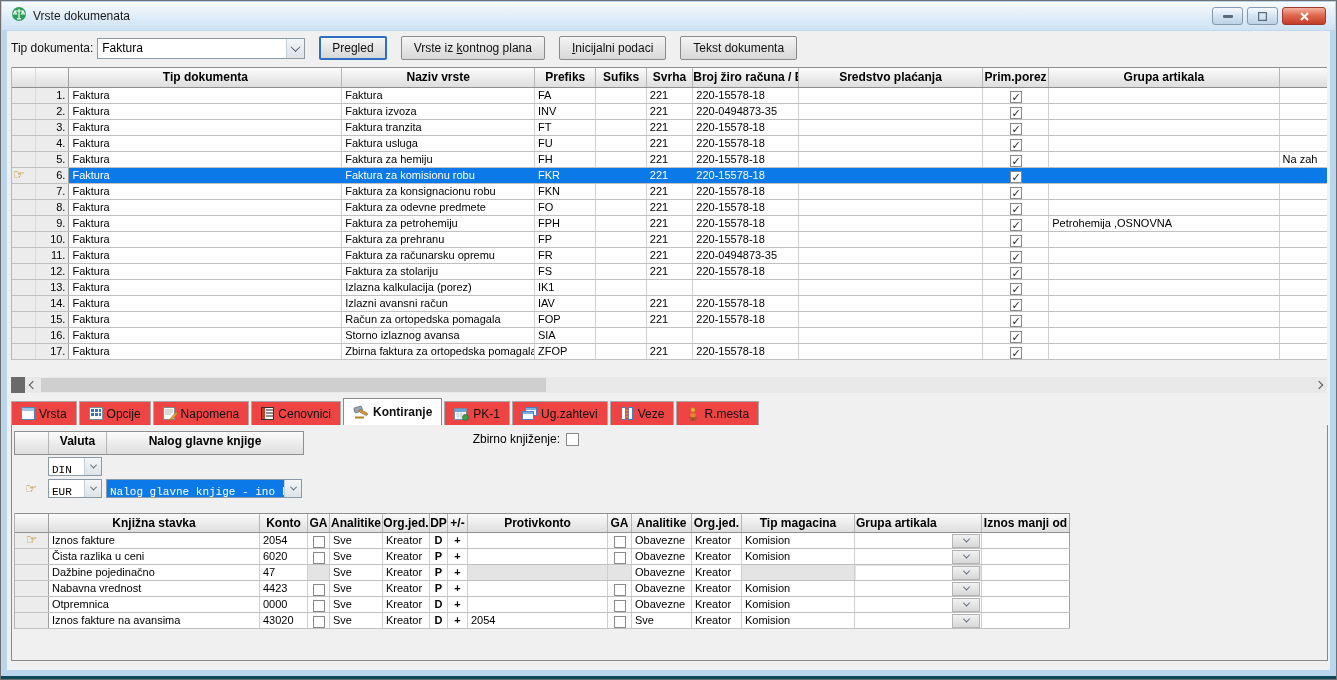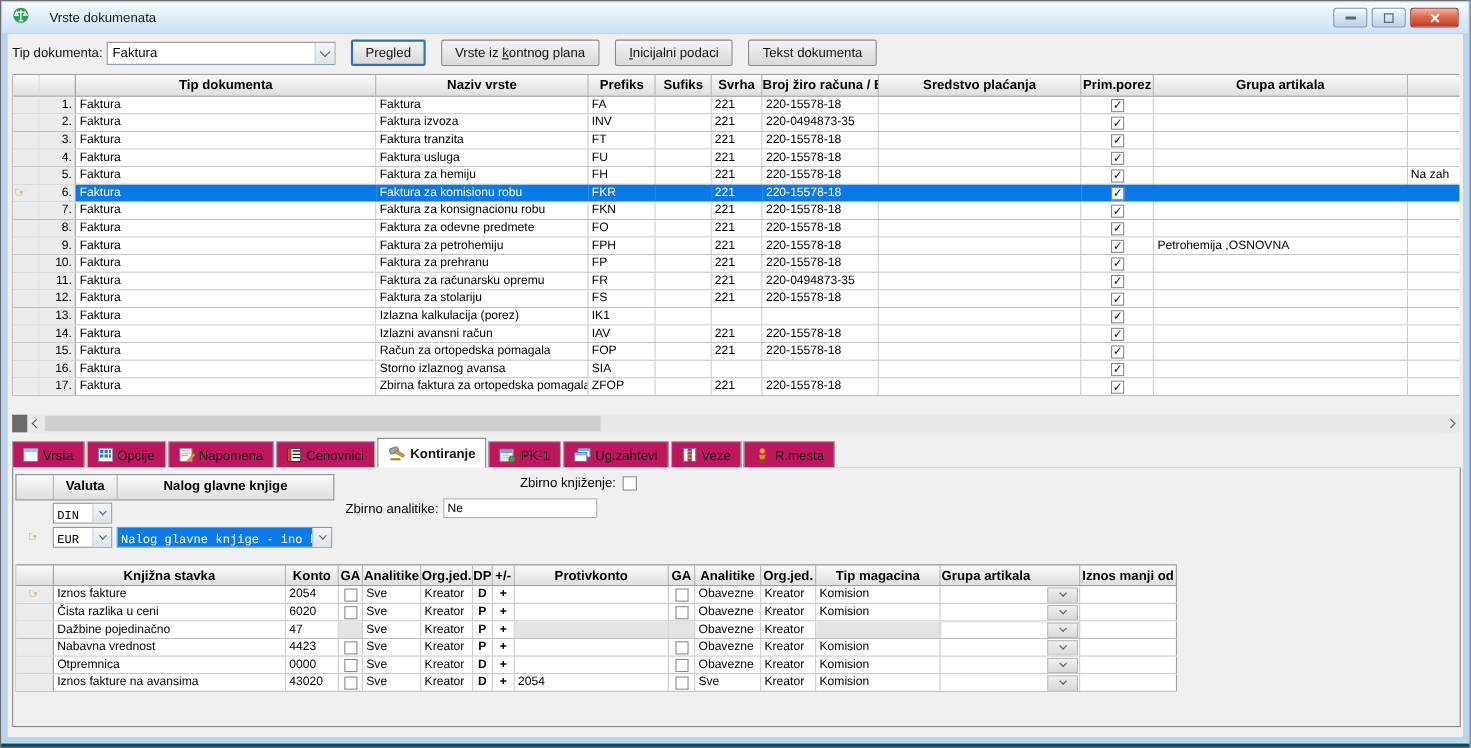--- a/index.html
+++ b/index.html
@@ -2,21 +2,21 @@
 <html><head>
 <meta charset="utf-8">
 <style>
   html,body{margin:0;padding:0;background:#9a9a9a;font-family:"Liberation Sans",sans-serif;}
   *{box-sizing:border-box;}
   .window{position:relative;width:1337px;height:680px;border:1px solid #6f6f6f;background:#b9d6ee;overflow:hidden;}
   
   .titlebar{position:absolute;left:1px;top:1px;right:1px;height:29px;
     background:linear-gradient(#f7fbfe,#dcebf8 60%,#cfe2f4);border-bottom:1px solid #c2d6ea;
     display:flex;align-items:center;padding-left:9px;}
-  .title-text{font-size:12px;color:#191919;margin-left:18px;}
+  .title-text{font-size:12px;color:#191919;margin-left:6px;}
   .winbtns{position:absolute;right:9px;top:5px;display:flex;gap:4px;}
   .wbtn{width:31px;height:18px;border:1px solid #8699ad;border-radius:3px;
     background:linear-gradient(#f6fafd,#d8e6f2 45%,#bdd2e6);display:flex;align-items:center;justify-content:center;
     font-size:10px;color:#2d3c4c;font-weight:bold;}
   .wbtn.close{width:44px;border-color:#9d3a30;background:linear-gradient(#f3b3a2,#e06a4f 45%,#c23d28);color:#fff;}
   
   .content{position:absolute;left:6px;right:6px;top:30px;bottom:9px;background:#f0f0f0;overflow:hidden;}
   .frame-bottom{position:absolute;left:0;right:0;bottom:0;height:3px;background:#0c4a58;}
   
   .toolbar{position:absolute;left:4px;top:3px;height:28px;display:flex;align-items:center;font-size:12px;}
@@ -56,21 +56,21 @@
   .hs-split{width:14px;height:16px;background:#6a6a6a;}
   .hs-arrow{width:16px;height:16px;display:flex;align-items:center;justify-content:center;background:#e9e9e9;}
   .arrow-l{width:6px;height:6px;border-left:1.5px solid #555;border-bottom:1.5px solid #555;transform:rotate(45deg);}
   .arrow-r{width:6px;height:6px;border-right:1.5px solid #555;border-top:1.5px solid #555;transform:rotate(45deg);}
   .hs-thumb{width:505px;height:14px;background:#cfcfcf;}
   .hs-track{flex:1;} .hs-right{margin-left:auto;}
   
   .tabs{position:absolute;left:4px;top:367px;right:2px;height:28px;display:flex;align-items:flex-end;
     border-bottom:1px solid #8a8a8a;}
   .tab{height:24px;display:flex;align-items:center;gap:4px;padding:0 9px;font-size:12px;color:#111;
-    border:1px solid #a9a9a9;border-bottom:none;background:#be185d;margin-right:2px;white-space:nowrap;}
+    border:1px solid #a9a9a9;border-bottom:none;background:#ef4444;margin-right:2px;white-space:nowrap;}
   .tab.active{height:28px;background:#fff;font-weight:bold;border-color:#8a8a8a;margin-bottom:-1px;padding-bottom:1px;}
   .tab svg{flex:0 0 auto;}
   
   .panel{position:absolute;left:4px;top:394px;right:2px;height:236px;background:#f0f0f0;
     border:1px solid #8a8a8a;border-top:none;}
   
   .valuta{position:absolute;left:2px;top:6px;}
   .v-head{display:flex;height:24px;border:1px solid #8f8f8f;background:linear-gradient(#fbfbfb,#dedede);}
   .v-head .hc{font-size:12px;font-weight:bold;text-align:center;line-height:19px;border-right:1px solid #b5b5b5;}
   .v-row{display:flex;height:22px;align-items:center;}
@@ -554,24 +554,20 @@
               </div>
             </div>
           </div>
       </div>
 
       <div class="zbirno">
         <div class="z-row1">
           <span>Zbirno knjiženje:</span>
           <span class="z-cb"></span>
         </div>
-        <div class="z-row2">
-          <span>Zbirno analitike:</span>
-          <input class="z-input" value="Ne" style="">
-        </div>
       </div>
 
       <div class="stavke">
         <div class="s-head">
           <div class="hc km" style="background:none"></div>
           <div class="hc k1">Knjižna stavka</div>
           <div class="hc k2">Konto</div>
           <div class="hc k3">GA</div>
           <div class="hc k4">Analitike</div>
           <div class="hc k5">Org.jed.</div>

